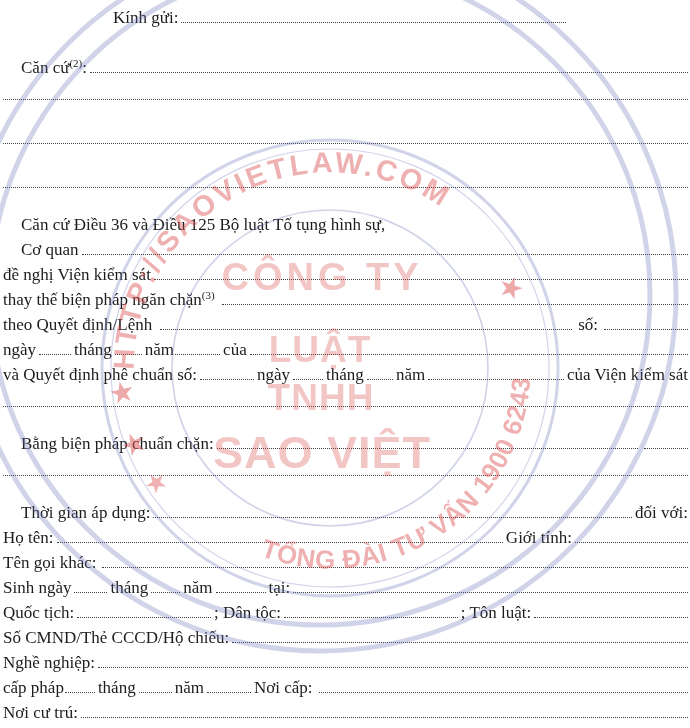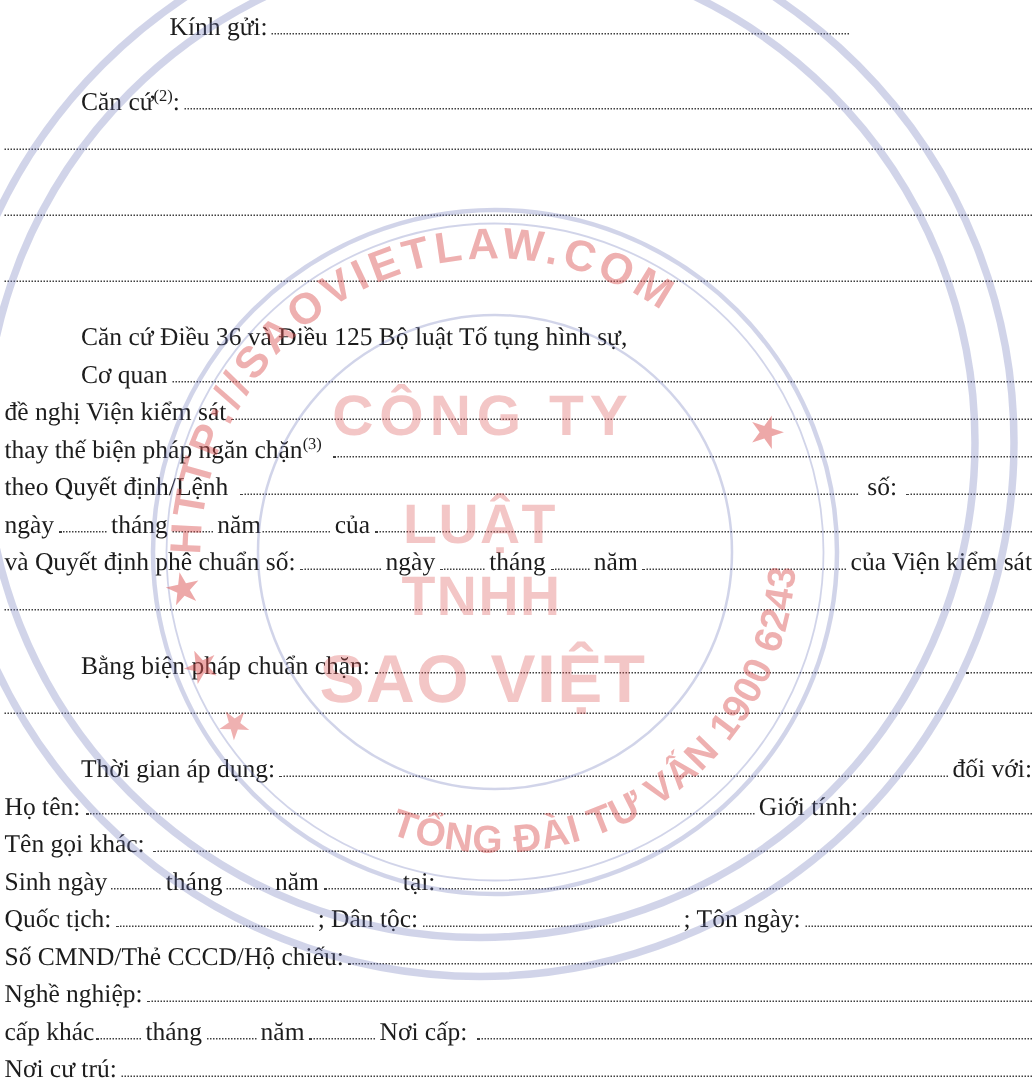--- a/index.html
+++ b/index.html
@@ -12,21 +12,21 @@
     color:#1c1c1c;
   }
   .doc{position:relative;z-index:1;padding-top:5px;}
   .row{
     display:flex;align-items:baseline;
     height:25px;line-height:25px;font-size:17px;
     padding:0 2px 0 3px;
     white-space:pre;
   }
   .lbl{flex:0 0 auto;}
-  .ind{margin-left:51px;}
+  .ind{margin-left:18px;}
   .fill{
     flex:1 1 auto;min-width:0;height:2px;
     border-bottom:1.4px dotted #3f3f3f;
     margin:0 3px;
   }
   .fx{flex:0 0 auto;}
   .sep{display:block;}
   .sep .fill{display:block;margin:19px 3px 0 3px;height:0;border-bottom:1.4px dotted #3f3f3f;}
   .sup{font-size:11px;position:relative;top:-6px;letter-spacing:0;}
   
@@ -139,36 +139,36 @@
       <span class="fill fx" style="flex-basis:50px"></span>
       <span class="lbl">tại:</span>
       <span class="fill" style="margin-right:0"></span>
     </div>
 
     <div class="row">
       <span class="lbl">Quốc tịch:</span>
       <span class="fill" style="flex-grow:1"></span>
       <span class="lbl">; Dân tộc:</span>
       <span class="fill" style="flex-grow:1.3"></span>
-      <span class="lbl">; Tôn ngày:</span>
+      <span class="lbl">; Tôn luật:</span>
       <span class="fill" style="flex-grow:1.15;margin-right:0"></span>
     </div>
 
     <div class="row">
       <span class="lbl">Số CMND/Thẻ CCCD/Hộ chiếu:</span>
       <span class="fill" style="margin-right:0"></span>
     </div>
 
     <div class="row">
       <span class="lbl">Nghề nghiệp:</span>
       <span class="fill" style="margin-right:0"></span>
     </div>
 
     <div class="row">
-      <span class="lbl">cấp khác</span>
+      <span class="lbl">cấp pháp</span>
       <span class="fill fx" style="flex-basis:30px;margin-left:1px"></span>
       <span class="lbl">tháng</span>
       <span class="fill fx" style="flex-basis:33px"></span>
       <span class="lbl">năm</span>
       <span class="fill fx" style="flex-basis:44px"></span>
       <span class="lbl">Nơi cấp:</span>
       <span class="fill" style="margin-left:6px;margin-right:0"></span>
     </div>
 
     <div class="row">

